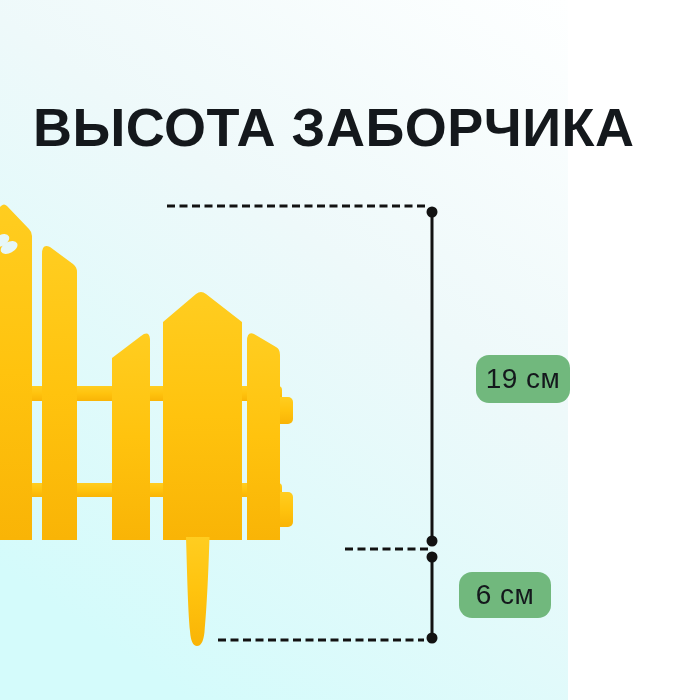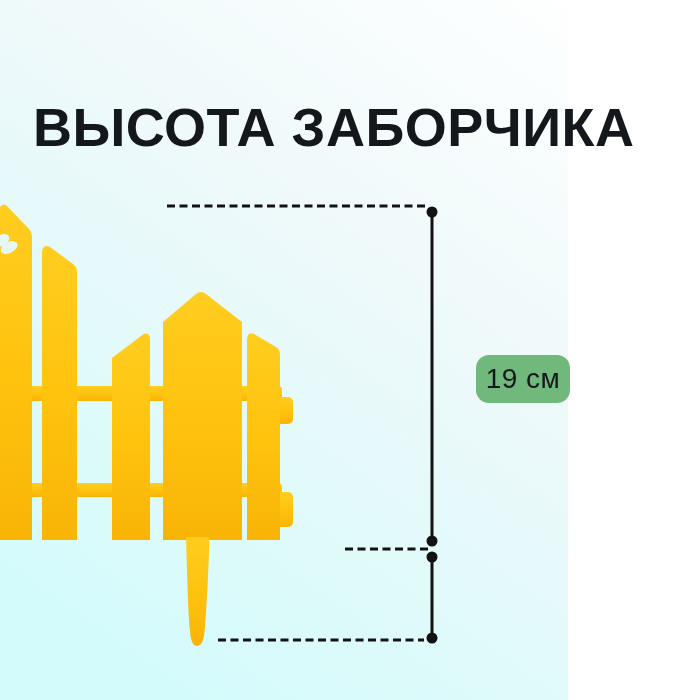--- a/index.html
+++ b/index.html
@@ -92,14 +92,15 @@
       <circle cx="432" cy="541" r="5.5" stroke="none"></circle>
       <line x1="345" y1="549" x2="430" y2="549" stroke-dasharray="8 4.5" fill="none"></line>
       <line x1="432" y1="557" x2="432" y2="638" fill="none"></line>
       <circle cx="432" cy="557" r="5.5" stroke="none"></circle>
       <circle cx="432" cy="638" r="5.5" stroke="none"></circle>
       <line x1="218" y1="640" x2="424" y2="640" stroke-dasharray="8 4.5" fill="none"></line>
     </g>
   </svg>
 
   <div class="badge badge-19">19 см</div>
+  <div class="badge badge-6">6 см</div>
 
 </div>
 
 </body></html>

